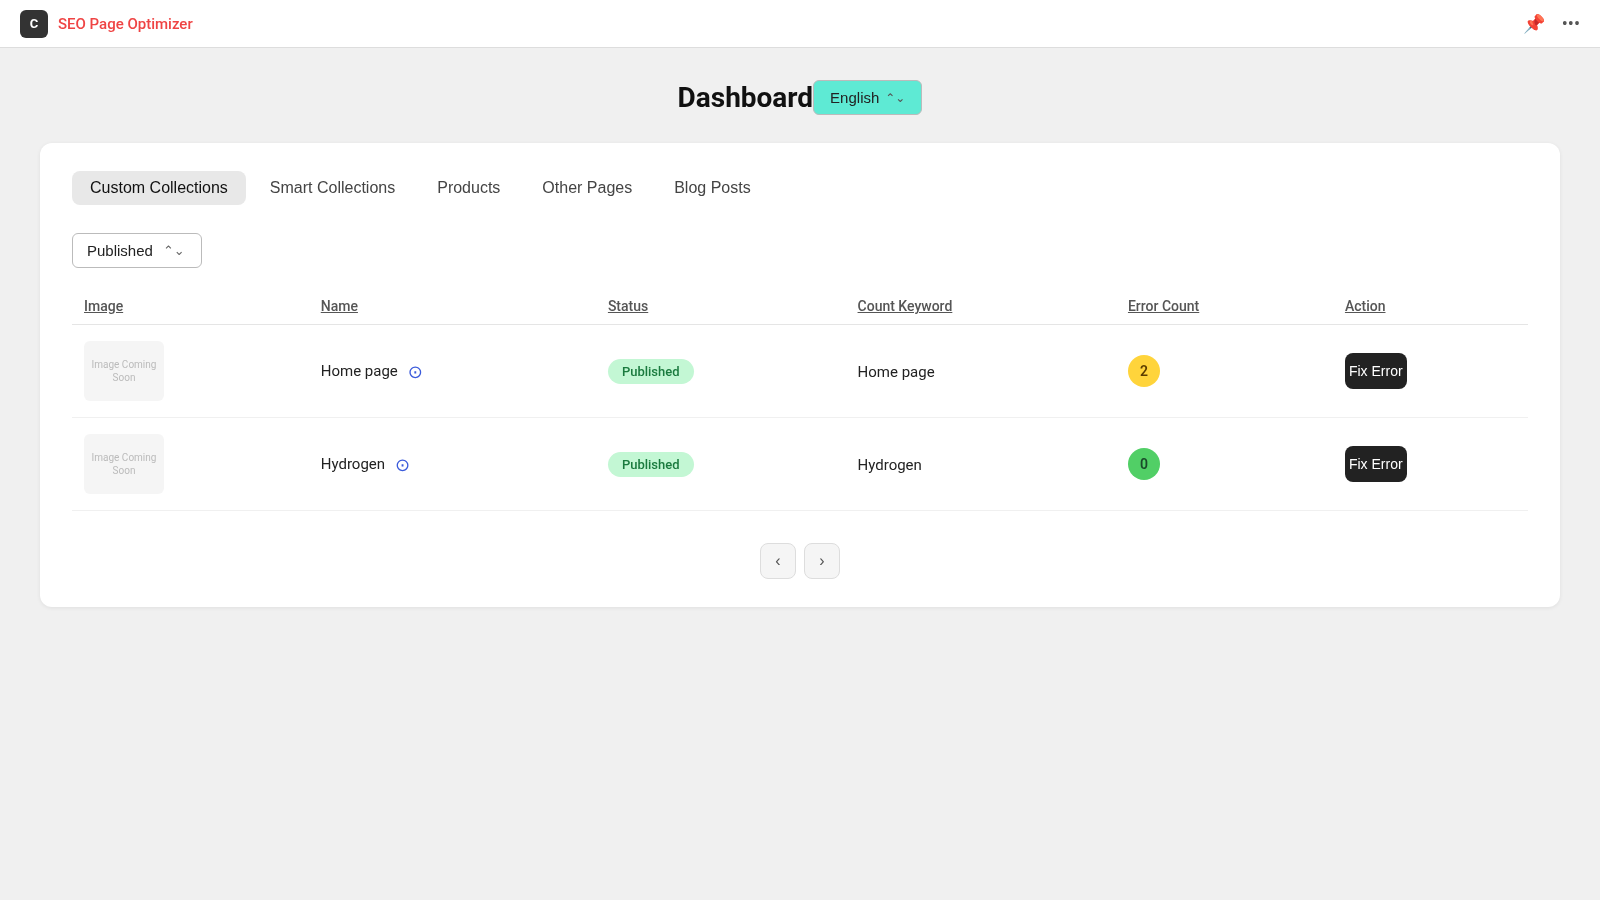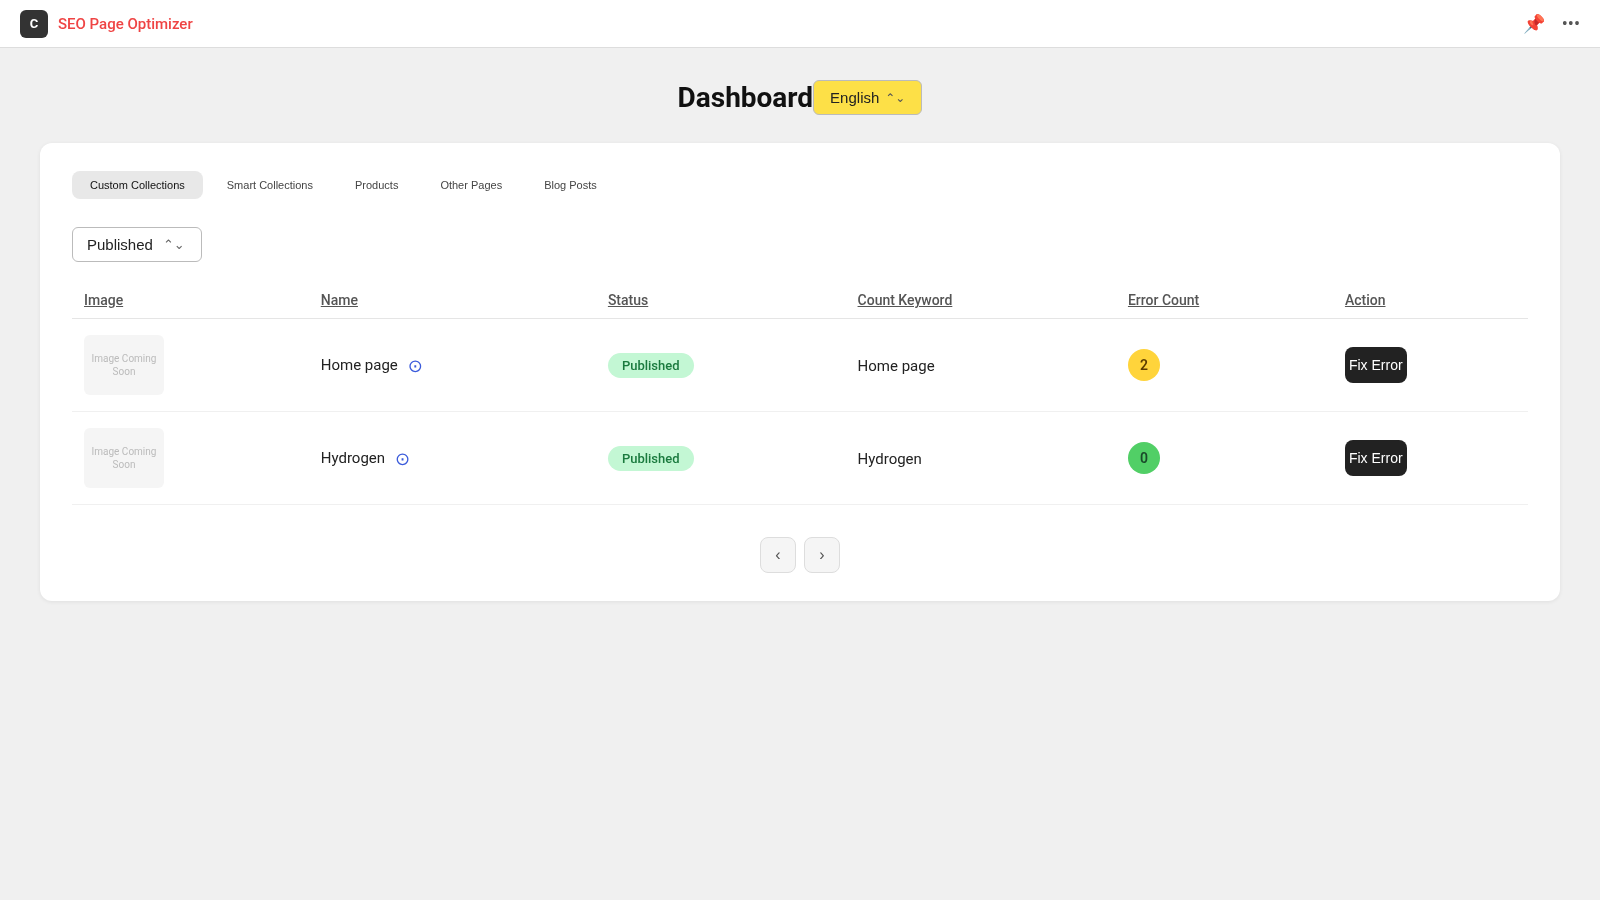--- a/index.html
+++ b/index.html
@@ -69,21 +69,21 @@
       color: #111;
     }
     .language-btn {
       display: flex;
       align-items: center;
       gap: 6px;
       border: 1.5px solid #bbb;
       border-radius: 6px;
       padding: 8px 16px;
       font-size: 15px;
-      background: #fde047;
+      background: #5eead4;
       color: #222;
       cursor: pointer;
     }
     .language-btn .chevron {
       font-size: 12px;
       color: #555;
     }
 
     
     .main-card {
@@ -96,21 +96,21 @@
     
     .tabs {
       display: flex;
       gap: 6px;
       margin-bottom: 28px;
       border-bottom: none;
     }
     .tab {
       padding: 8px 18px;
       border-radius: 8px;
-      font-size: 11px;
+      font-size: 16px;
       cursor: pointer;
       color: #444;
       background: transparent;
       border: none;
     }
     .tab.active {
       background: #e8e8e8;
       font-weight: 500;
       color: #111;
     }

